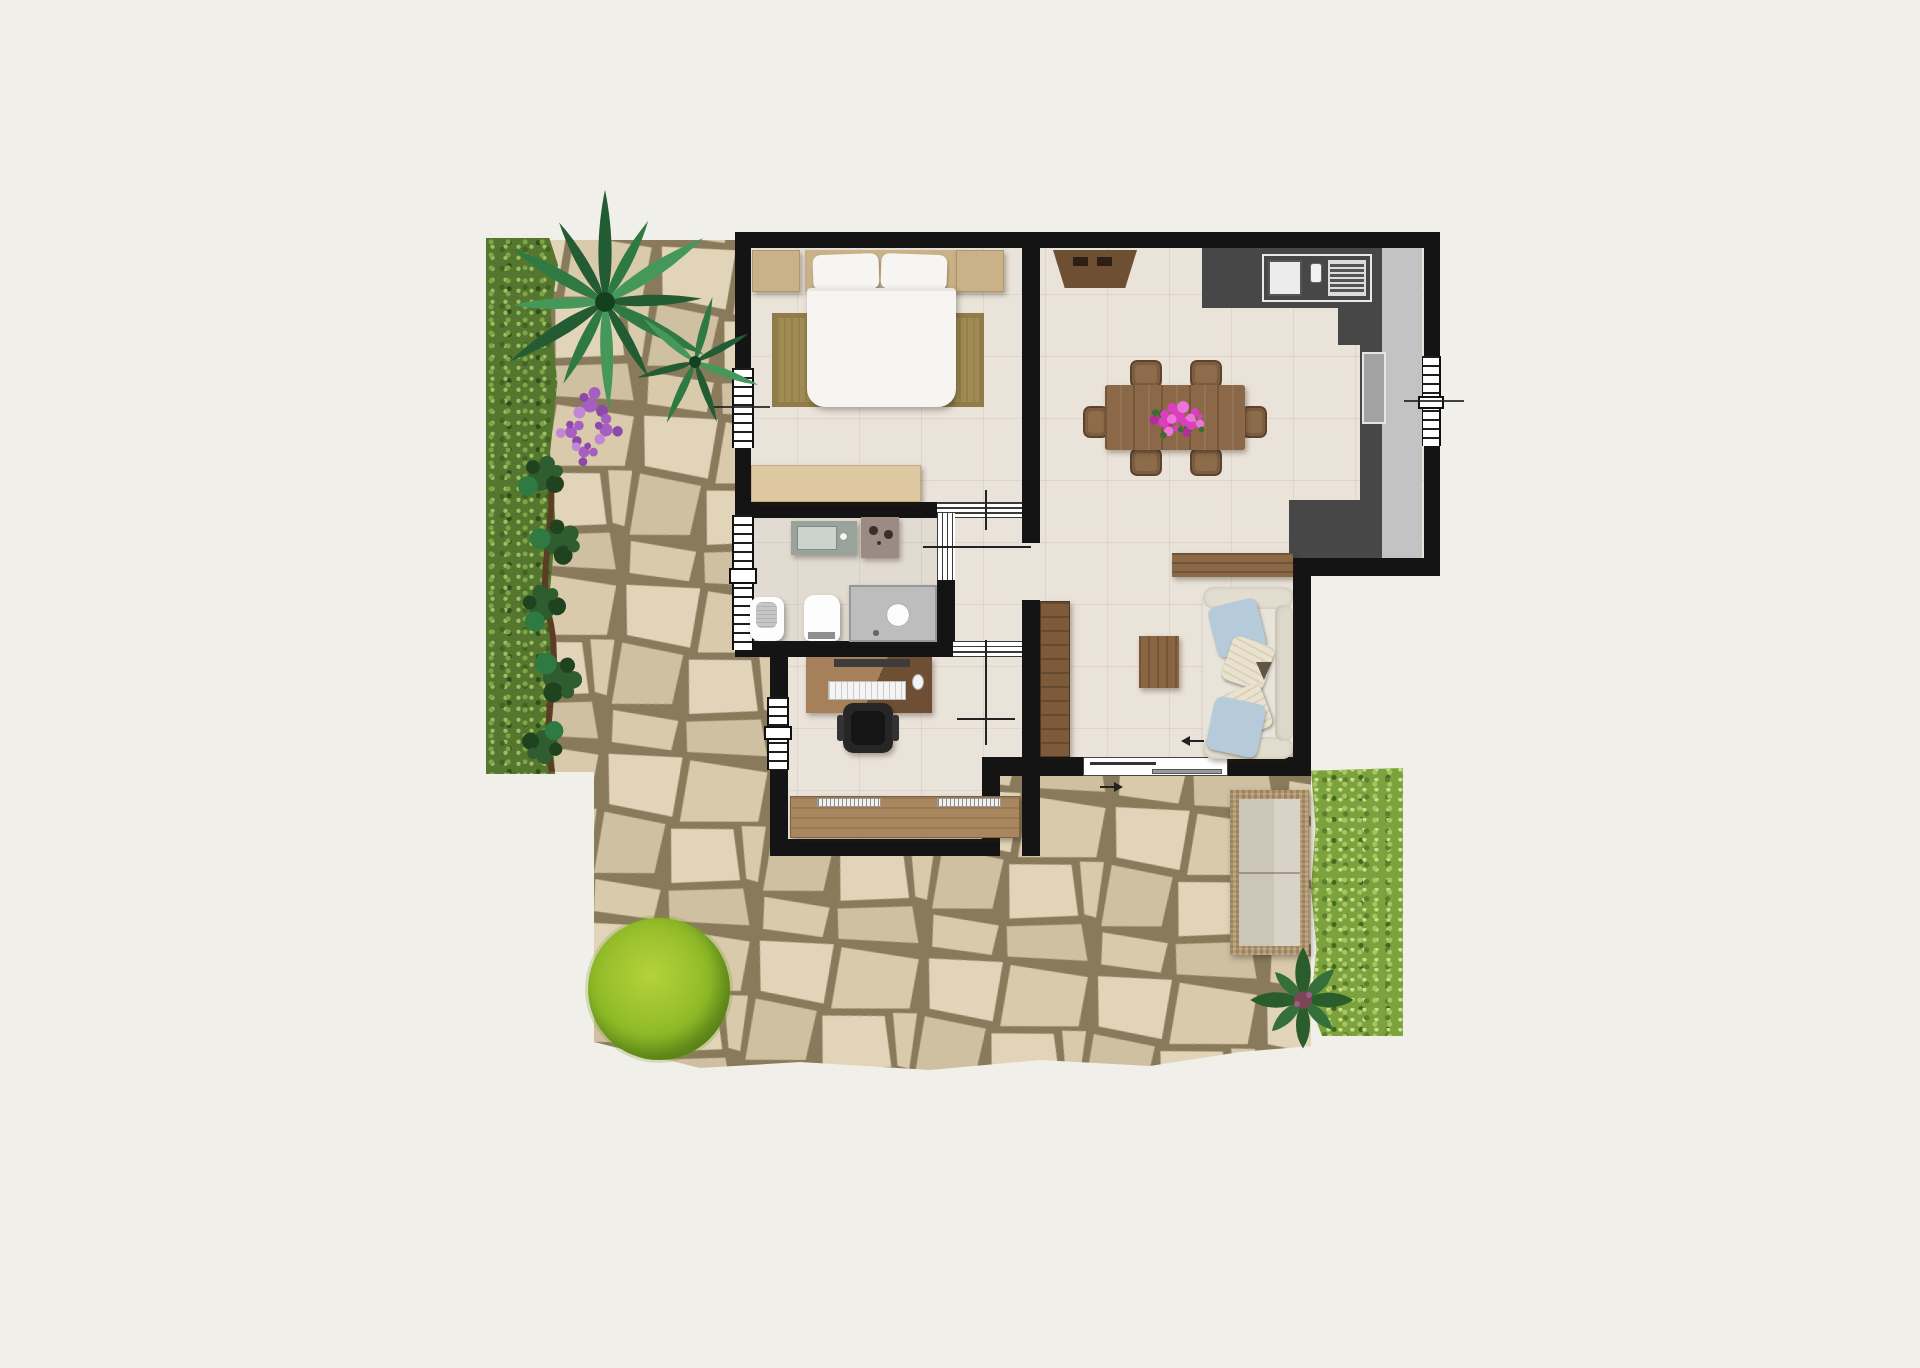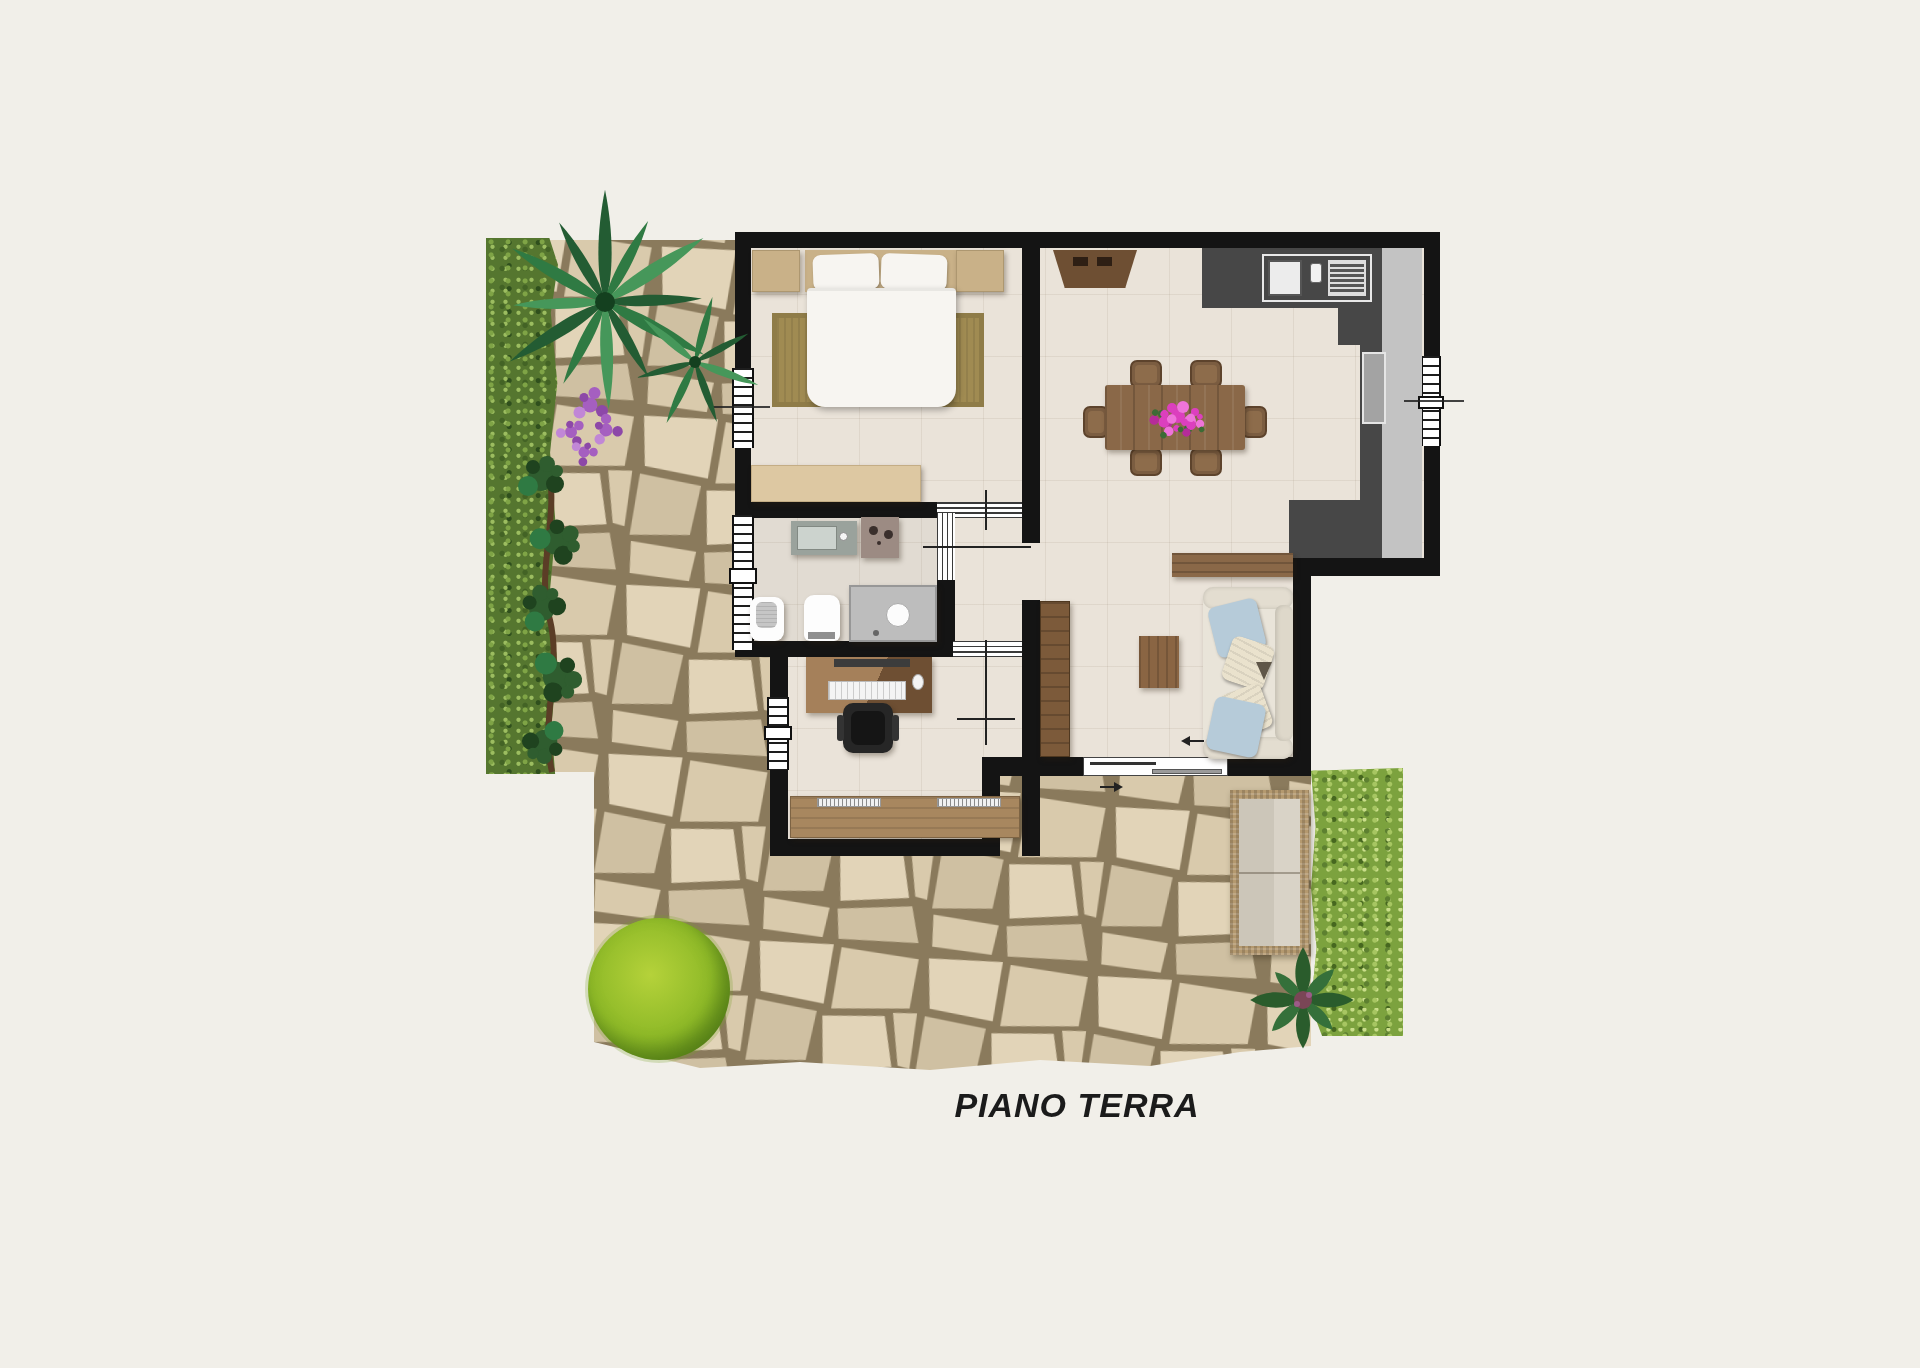--- a/index.html
+++ b/index.html
@@ -395,14 +395,13 @@
       <circle cx="-6" cy="4" r="3" style="fill:#9c5b88"></circle>
     </g>
 
     <g transform="translate(1178,416)">
       <use href="#pinkc"></use>
       <use href="#pinkc" transform="translate(-14,6) scale(.8) rotate(40)"></use>
       <use href="#pinkc" transform="translate(13,9) scale(.7) rotate(-30)"></use>
     </g>
   </svg>
 
-  <div class="abs title">PIANO TERRA</div>
 </div>
 
 </body></html>

